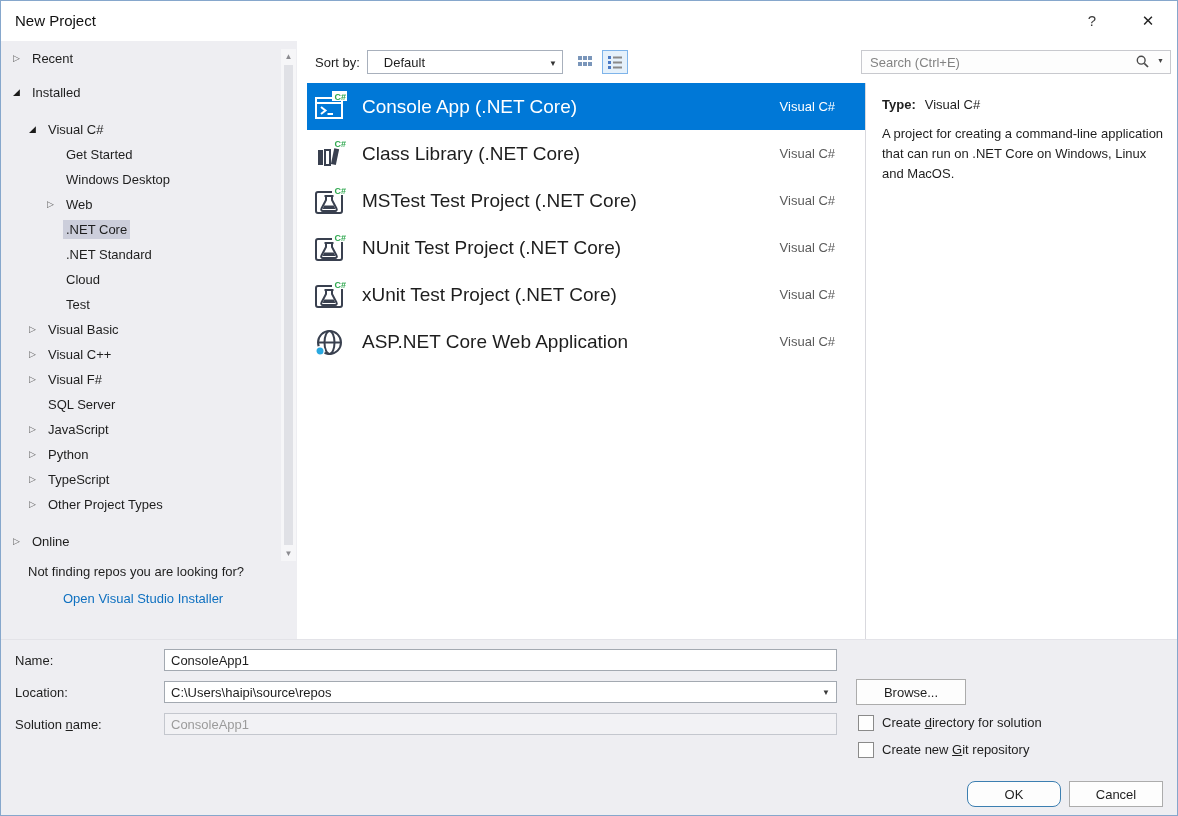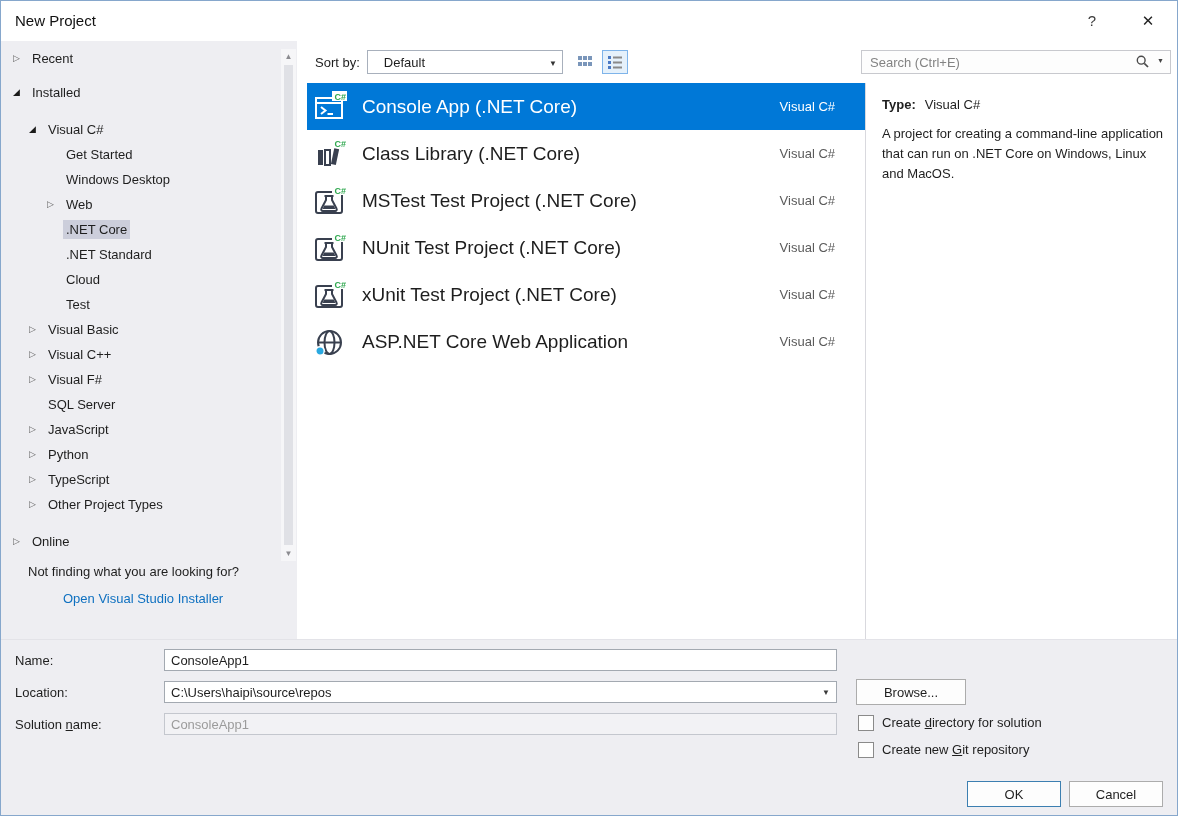--- a/index.html
+++ b/index.html
@@ -88,21 +88,21 @@
         padding:0 22px 0 6px; font-family:"Liberation Sans",sans-serif; font-size:13px; color:#1E1E1E; }
   .fi-name { top:9px; padding-right:6px; }
   .combo { position:absolute; left:163px; top:41px; width:673px; height:22px; }
   .combo input { width:100%; height:100%; border:1px solid #A3A9B1; background:#FFFFFF; padding:0 22px 0 6px;
                  font-family:"Liberation Sans",sans-serif; font-size:13px; color:#1E1E1E; }
   .combo .dd-arrow { position:absolute; right:7px; top:7px; font-size:8px; color:#3A3A3A; }
   .fi-sol { top:73px; background:#F2F2F5; border-color:#C4C7CE; color:#9B9B9B; padding-right:6px; }
   .btn { position:absolute; display:flex; align-items:center; justify-content:center; background:#FDFDFD;
          border:1px solid #ACACAC; font-size:13px; color:#1E1E1E; cursor:default; }
   .btn-browse { left:855px; top:39px; width:110px; height:26px; }
-  .btn-ok { left:966px; top:141px; width:94px; height:26px; border-color:#3C7FB1; }
+  .btn-ok { left:966px; top:141px; width:94px; height:26px; border-color:#3C7FB1;border-radius:8px; }
   .btn-cancel { left:1068px; top:141px; width:94px; height:26px; }
   .cb-row { position:absolute; left:824px; display:flex; align-items:flex-start; cursor:default;padding-left:33px; }
   .cb-row1 { top:75px; }
   .cb-row2 { top:102px; }
   .cb { width:16px; height:16px; background:#FEFEFE; border:1px solid #8A8A8A; margin-right:8px; flex:none; }
   .u { text-decoration:underline; }
 </style>
 </head>
 <body>
 
@@ -186,21 +186,21 @@
         <span class="lbl">TypeScript</span>
       </div>
       <div class="tree-item lvl1">
         <span class="exp col">▷</span>
         <span class="lbl">Other Project Types</span>
       </div>
       <div class="tree-item lvl0 mt12">
         <span class="exp col">▷</span>
         <span class="lbl">Online</span>
       </div>
-      <div class="not-finding">Not finding what you are looking for?</div>
+      <div class="not-finding">Not finding repos you are looking for?</div>
       <a class="installer-link">Open Visual Studio Installer</a>
 
       <div class="scrollbar">
         <span class="sb-btn">▲</span>
         <div class="sb-thumb"></div>
         <span class="sb-btn">▼</span>
       </div>
     </aside>
 
     <div class="main">

